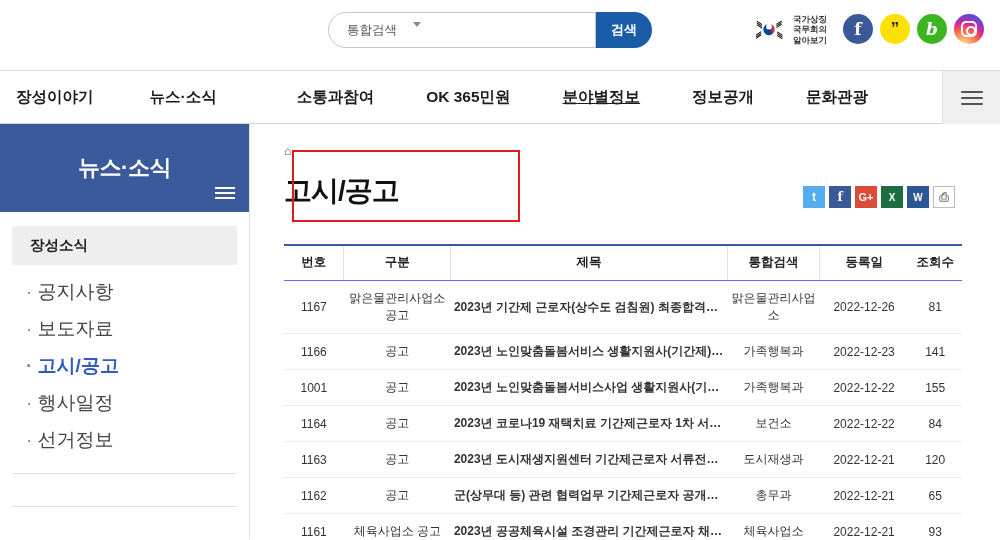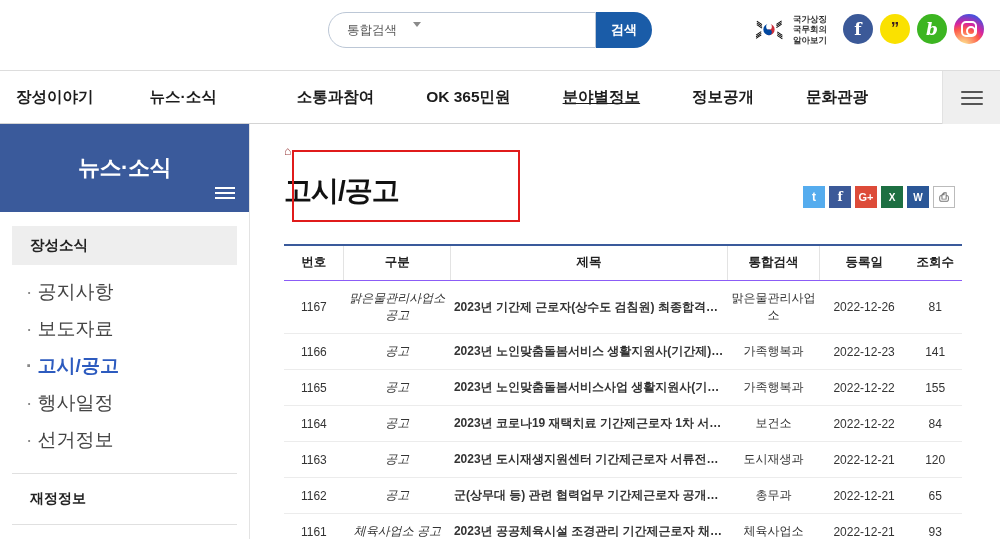--- a/index.html
+++ b/index.html
@@ -123,21 +123,21 @@
   table.board thead th {
     font-size:12.5px; font-weight:bold; color:#222; padding:8px 0 9px 0; text-align:center;
     border-top:2px solid #3a5a9b; border-bottom:1px solid #8b5cf6; background:#fff;
   }
   table.board thead th.sep { border-left:1px solid #e3e3e3; }
   table.board tbody td {
     font-size:12px; color:#333; padding:9px 3px; text-align:center;
     border-bottom:1px solid #ececec; vertical-align:middle;
   }
   td.c-no { width:58px; color:#444; }
-  td.c-gubun { width:104px; color:#444;font-style:italic; }
+  td.c-gubun { width:104px; color:#444; }
   td.c-title { width:268px; text-align:left; font-weight:bold; color:#111;
     white-space:nowrap; overflow:hidden; text-overflow:ellipsis; padding-left:2px; cursor:pointer; }
   td.c-dept { width:90px; color:#444; }
   td.c-date { width:86px; color:#444; }
   td.c-view { width:52px; color:#444; }
   th.h-no { width:58px; } th.h-gubun { width:104px; } th.h-title { width:268px; }
   th.h-dept { width:90px; } th.h-date { width:86px; } th.h-view { width:52px; }
 </style>
 </head>
 <body>
@@ -230,23 +230,20 @@
         <div class="side-li">공지사항</div>
         <div class="side-li">보도자료</div>
         <div class="side-li active">고시/공고</div>
         <div class="side-li">행사일정</div>
         <div class="side-li">선거정보</div>
       </div>
 
       <div class="side-div"></div>
 
       <div class="side-plain">
-        <span>재정정보</span>
-      </div>
-      <div class="side-plain">
         
         
       </div>
     </div>
 
     <div class="content">
 
       <div class="crumb">
         <span class="home-i">⌂</span>
       </div>
@@ -284,21 +281,21 @@
             </tr>
             <tr>
               <td class="c-no">1166</td>
               <td class="c-gubun">공고</td>
               <td class="c-title">2023년 노인맞춤돌봄서비스 생활지원사(기간제) 채용시험 ...</td>
               <td class="c-dept">가족행복과</td>
               <td class="c-date">2022-12-23</td>
               <td class="c-view">141</td>
             </tr>
             <tr>
-              <td class="c-no">1165</td>
+              <td class="c-no">1001</td>
               <td class="c-gubun">공고</td>
               <td class="c-title">2023년 노인맞춤돌봄서비스사업 생활지원사(기간제) 추가 ...</td>
               <td class="c-dept">가족행복과</td>
               <td class="c-date">2022-12-22</td>
               <td class="c-view">155</td>
             </tr>
             <tr>
               <td class="c-no">1164</td>
               <td class="c-gubun">공고</td>
               <td class="c-title">2023년 코로나19 재택치료 기간제근로자 1차 서류전형 ...</td>

